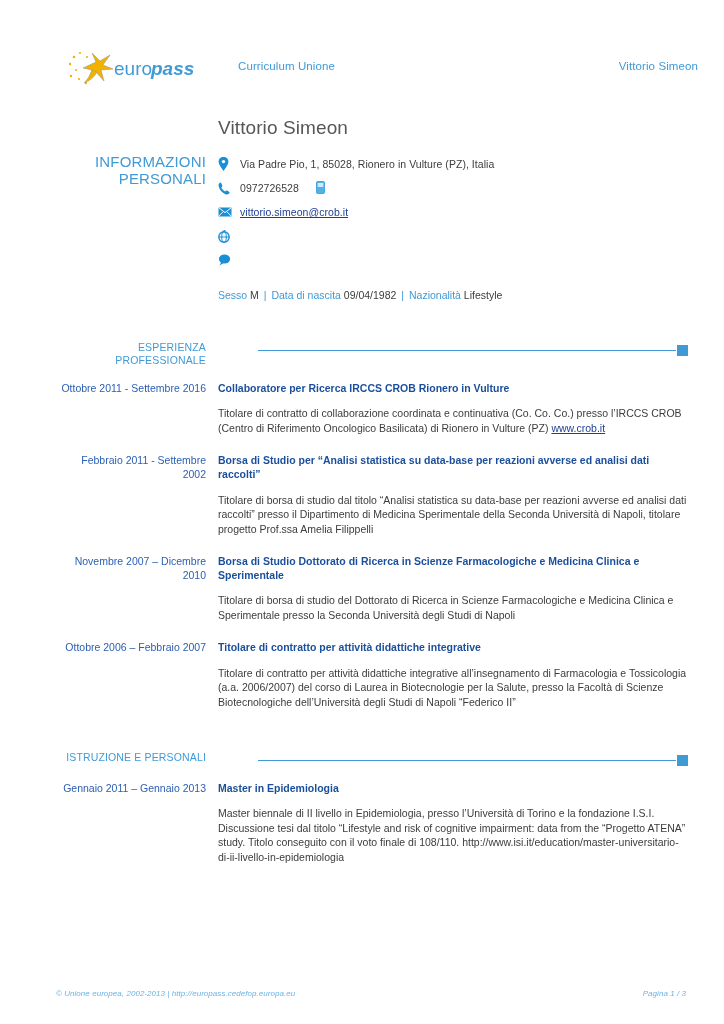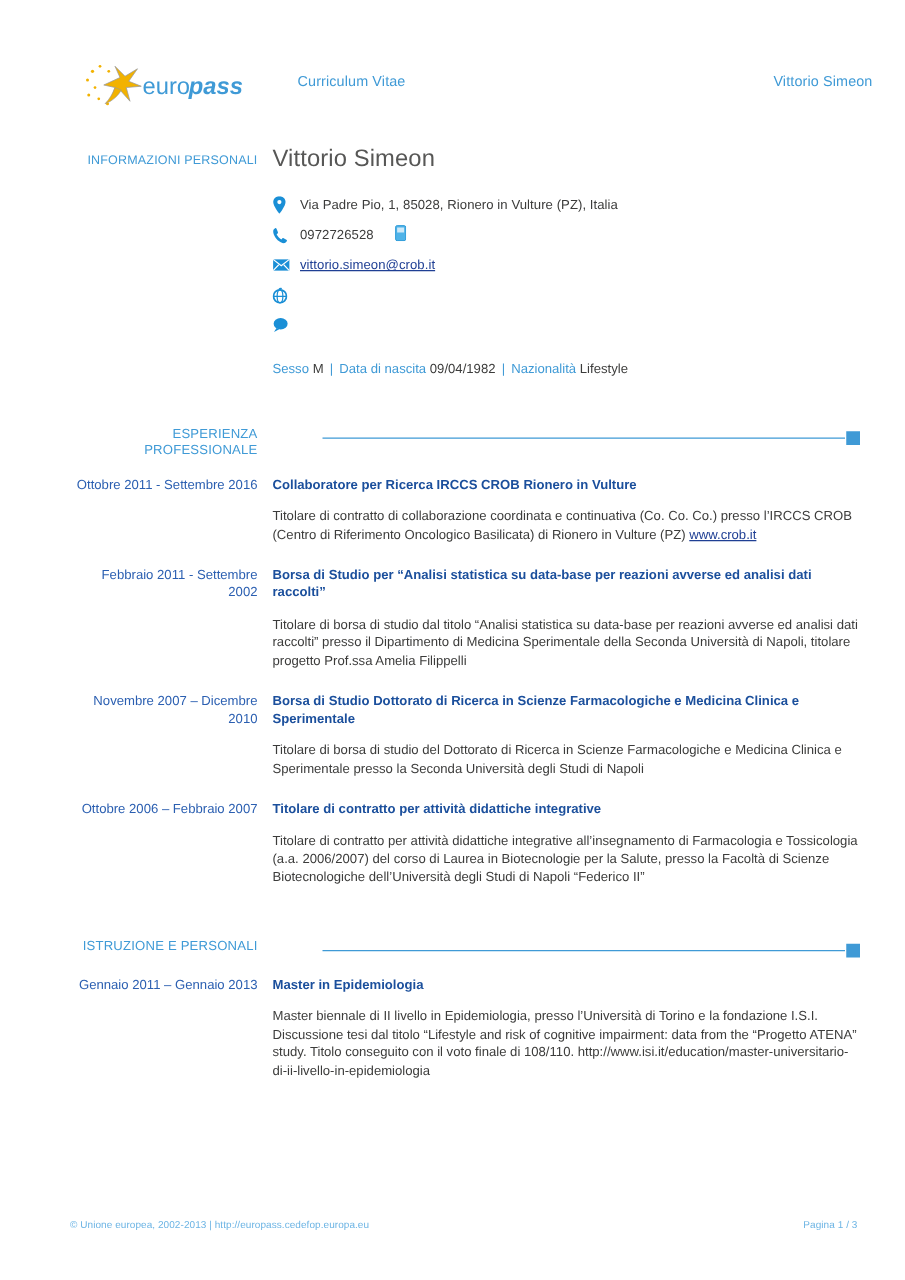--- a/index.html
+++ b/index.html
@@ -68,24 +68,25 @@
 
   .content {
     position: absolute;
     left: 56px;
     top: 118px;
     width: 632px;
   }
 
   
   .label-personal {
-    font-size: 10px;
+    font-size: 15px;
     color: #3f9ad6;
     letter-spacing: .15px;
     padding-top: 5px;
+    margin-top: 30px;
   }
   .person-name {
     font-size: 19px;
     color: #575756;
     font-weight: normal;
     letter-spacing: .1px;
     line-height: 1.1;
     margin: 0;
   }
   .contact-list {
@@ -200,26 +201,27 @@
     color: #3c3c3b;
     line-height: 1.38;
     margin-top: 11px;
   }
 
   
   .footer {
     position: absolute;
     left: 56px;
     right: 38px;
-    bottom: 40px;
+    bottom: 26px;
     display: flex;
     justify-content: space-between;
     font-size: 8px;
     color: #6cb4e4;
     letter-spacing: .05px;
+    font-style: italic;
   }
 </style>
 </head>
 <body>
 
 <div class="page">
 
   <div class="doc-header">
 
     <div class="logo">
@@ -235,21 +237,21 @@
         <circle cx="21" cy="9" r="1.1" fill="#f2b200"></circle>
 
         <path d="M17 20 L30 14 L26 5 L34 13 L44 7 L37 17 L47 21 L35 22 L38 33 L30 24 L22 33 L26 22 Z" fill="#f2b200" stroke="#9a9a9a" stroke-width="0.6" stroke-linejoin="round"></path>
         <path d="M26 22 C24 27 22 31 18 35 C24 33 29 28 31 24 Z" fill="#f2b200" stroke="#9a9a9a" stroke-width="0.5"></path>
 
         <text x="48" y="27" font-family="Liberation Sans, sans-serif" font-size="19" fill="#3f9ad6">euro</text>
         <text x="85" y="27" font-family="Liberation Sans, sans-serif" font-size="19" font-weight="bold" font-style="italic" fill="#3f9ad6">pass</text>
       </svg>
     </div>
 
-    <div class="header-center">Curriculum Vitae</div>
+    <div class="header-center">Curriculum Unione</div>
 
     <div class="header-right">Vittorio Simeon</div>
   </div>
 
   <div class="content">
 
     <div class="row">
       <div class="col-left">
         <div class="label-personal">INFORMAZIONI PERSONALI</div>
       </div>

